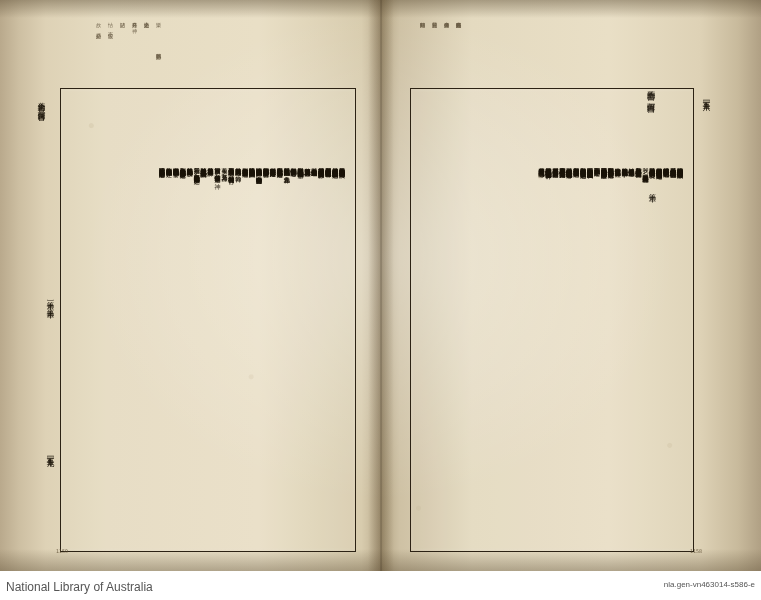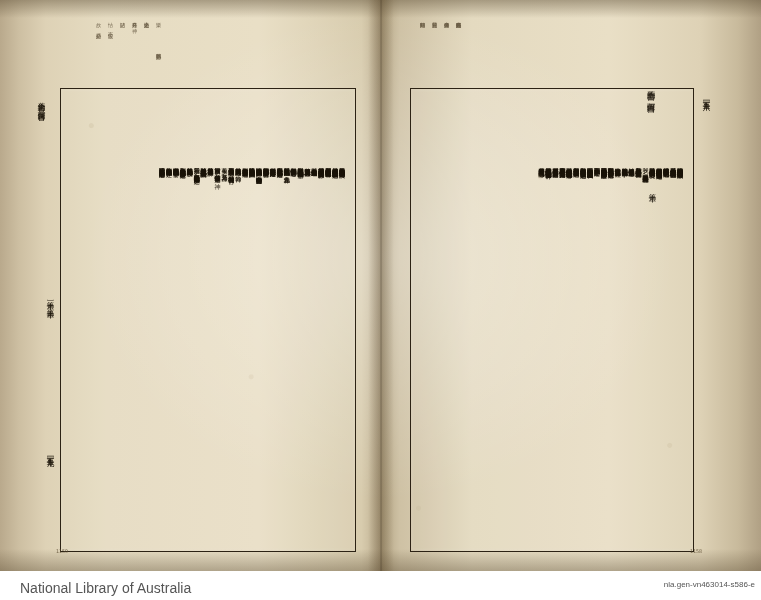--- a/index.html
+++ b/index.html
@@ -166,22 +166,22 @@
 
   
   .credit-bar {
     position: absolute;
     left: 0; top: 571px;
     width: 761px; height: 29px;
     background: #ffffff;
   }
   .credit-left {
     position: absolute;
-    left: 20px; top: 9px;
-    font-size: 14px;
+    left: 6px; top: 9px;
+    font-size: 12px;
     color: #555555;
     font-family: "Liberation Sans", sans-serif;
   }
   .credit-right {
     position: absolute;
     right: 6px; top: 9px;
     font-size: 8px;
     color: #555555;
     font-family: "Liberation Sans", sans-serif;
     padding-left: 12px;

